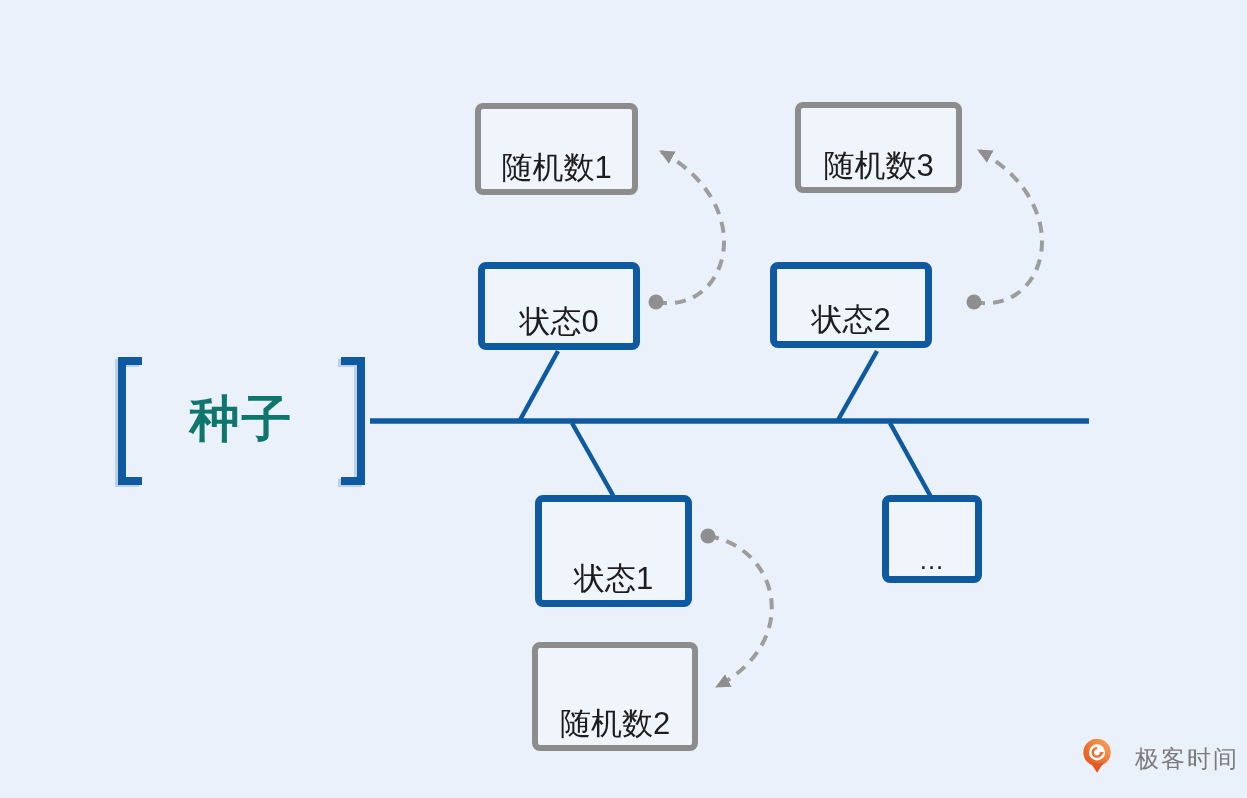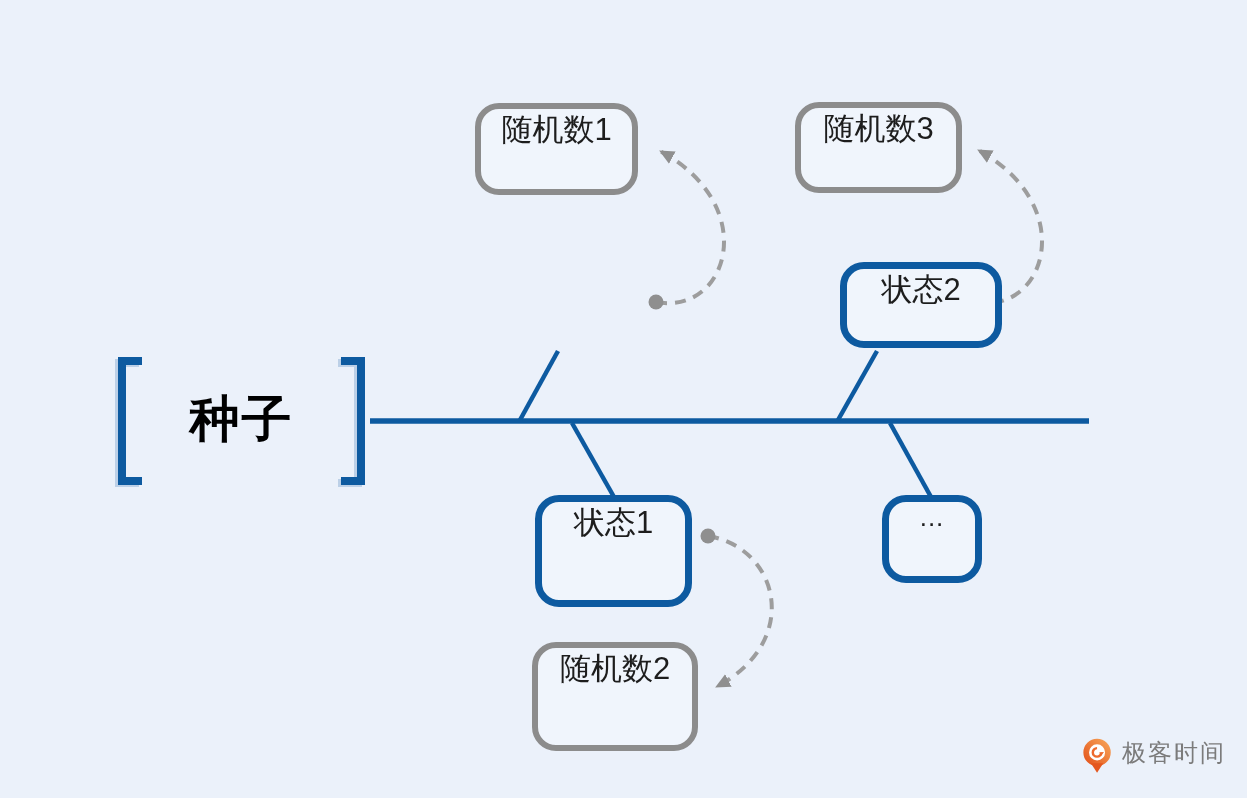--- a/index.html
+++ b/index.html
@@ -8,30 +8,30 @@
     background:#ebf1fa;
     font-family:"Liberation Sans","DejaVu Sans",sans-serif;
     overflow:hidden;
   }
   .canvas{position:relative;width:1247px;height:798px;}
   svg.wires{position:absolute;left:0;top:0;z-index:1;}
 
   
   .node{
     position:absolute;box-sizing:border-box;
-    background:#f0f5fc;border-radius:24px;
-    display:flex;align-items:flex-start;justify-content:center;
+    background:#f0f5fc;border-radius:8px;
+    display:flex;align-items:flex-end;justify-content:center;
     font-size:31px;color:#1d1d1d;z-index:2;
   }
   .node.blue{border:7px solid #0d5aa0;}
   .node.gray{border:6px solid #8c8c8c;}
   #random1{left:475px;top:103px;width:163px;height:92px;}
   #state0 {left:478px;top:262px;width:162px;height:88px;}
   #random3{left:795px;top:102px;width:167px;height:91px;}
-  #state2 {left:840px;top:262px;width:162px;height:86px;}
+  #state2 {left:770px;top:262px;width:162px;height:86px;}
   #state1 {left:535px;top:495px;width:157px;height:112px;}
   #random2{left:532px;top:642px;width:166px;height:109px;}
   #more   {left:882px;top:495px;width:100px;height:88px;font-size:26px;letter-spacing:1px;}
 
   
   .bracket{
     position:absolute;box-sizing:border-box;
     width:24px;height:128px;top:357px;z-index:2;
     filter:drop-shadow(-3px 2px 0 rgba(150,180,215,.55));
   }
@@ -39,27 +39,27 @@
     left:118px;
     border-left:8px solid #0d5aa0;border-top:8px solid #0d5aa0;border-bottom:8px solid #0d5aa0;
   }
   .bracket-right{
     left:341px;
     border-right:8px solid #0d5aa0;border-top:8px solid #0d5aa0;border-bottom:8px solid #0d5aa0;
   }
   .seed-label{
     position:absolute;left:142px;top:355px;width:199px;height:128px;
     display:flex;align-items:center;justify-content:center;
-    font-size:50px;font-weight:800;color:#000000;z-index:2;letter-spacing:2px;text-align:center;
+    font-size:50px;font-weight:800;color:#0f766e;z-index:2;letter-spacing:2px;text-align:center;
   }
 
   
   .logo{
     position:absolute;left:1081px;top:737px;
-    display:flex;gap:7px;z-index:3;
+    display:flex;align-items:center;gap:20px;z-index:3;
   }
   .logo-text{font-size:24px;color:#7b7b7b;letter-spacing:2px;font-weight:500;}
 </style>
 </head>
 <body>
 
 <div class="canvas">
 
   <svg class="wires" width="1247" height="798" viewBox="0 0 1247 798">
     <defs>
@@ -84,20 +84,23 @@
     <circle cx="708" cy="536" r="7.5" fill="#8f8f8f"></circle>
   </svg>
 
   <div class="bracket bracket-left"></div>
   <div class="seed-label">种子</div>
   <div class="bracket bracket-right"></div>
 
   <div class="node gray" id="random1">
     <span>随机数1</span>
   </div>
+  <div class="node blue" id="state0">
+    <span>状态0</span>
+  </div>
   <div class="node gray" id="random3">
     <span>随机数3</span>
   </div>
   <div class="node blue" id="state2">
     <span>状态2</span>
   </div>
   <div class="node blue" id="state1">
     <span>状态1</span>
   </div>
   <div class="node gray" id="random2">

